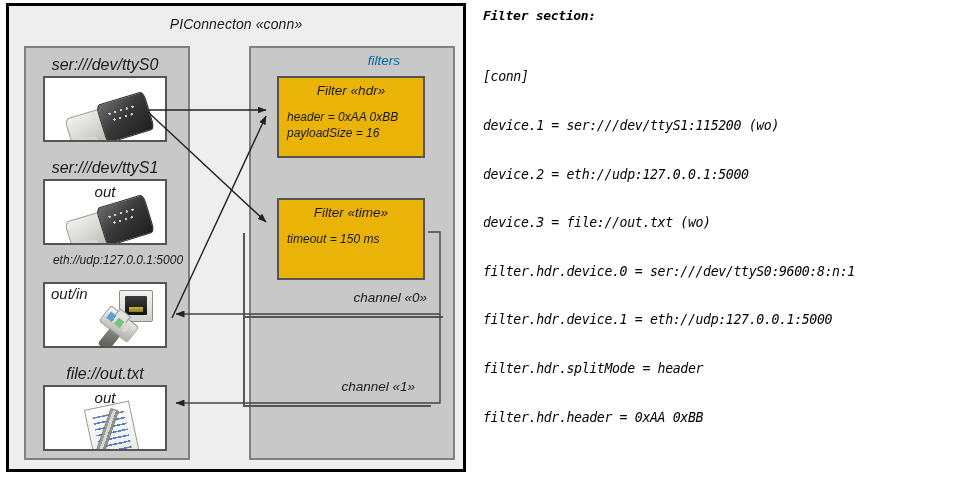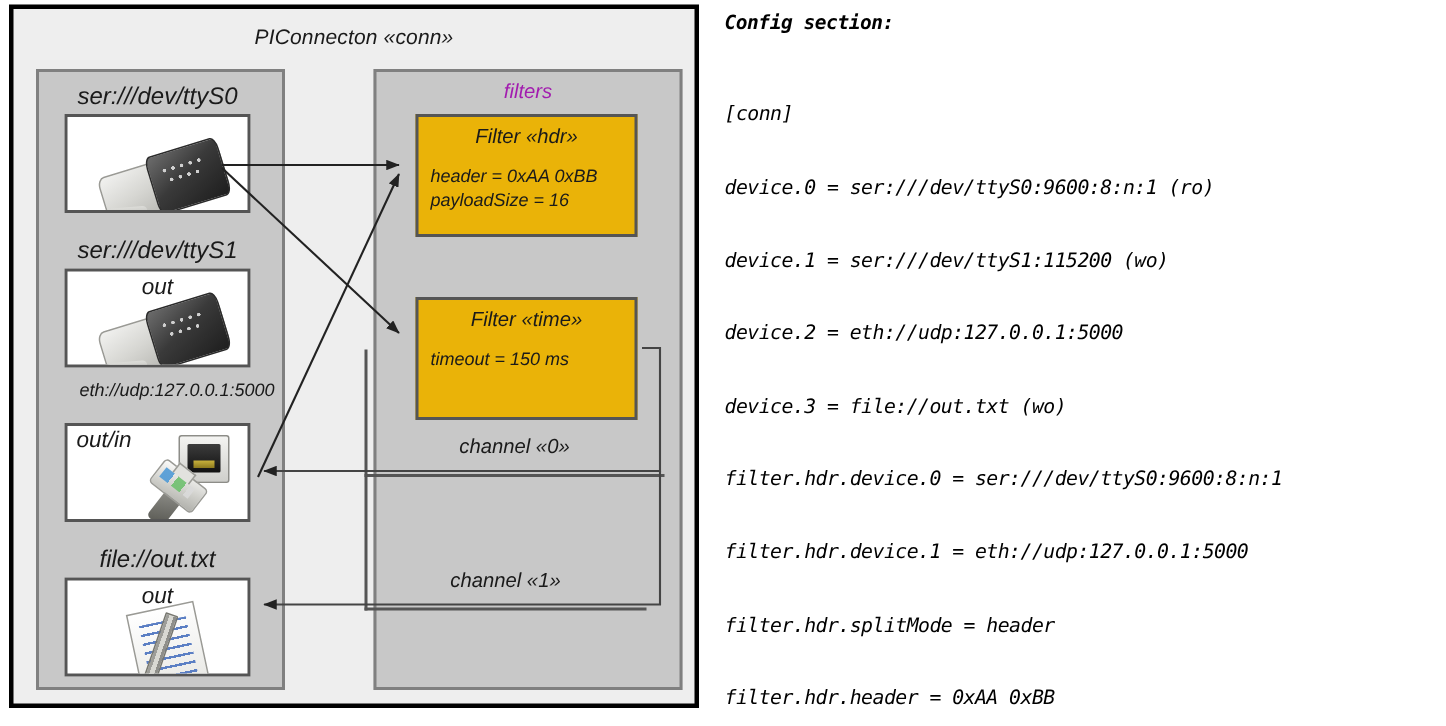--- a/index.html
+++ b/index.html
@@ -44,21 +44,22 @@
   }
   .panel-devices { left: 15px; top: 40px; width: 166px; height: 414px; }
   .panel-filters { left: 240px; top: 40px; width: 206px; height: 414px; }
 
   .panel-title {
     position: absolute;
     left: 0; top: 5px;
     width: 100%;
     text-align: center;
     font-size: 13.5px;
-    color: #a21caf;
+    color: #0369a1;
+    padding-left: 32px;
   }
 
   
   .dev-label {
     position: absolute;
     width: 162px;
     left: -2px;
     text-align: center;
     font-size: 16px;
     color: #1a1a1a;
@@ -234,21 +235,21 @@
     position: absolute;
     border: 2px solid #555555;
     box-sizing: border-box;
     background: transparent;
   }
   .channel-label {
     position: absolute;
     font-size: 13.5px;
     color: #1a1a1a;
     white-space: nowrap;
-    text-align: center;
+    text-align: right;
   }
 
   
   svg.links {
     position: absolute;
     left: 0; top: 0;
     width: 964px; height: 484px;
     pointer-events: none;
   }
 
@@ -369,24 +370,23 @@
     <line x1="148" y1="112" x2="266" y2="222" stroke="#222222" stroke-width="1.4" marker-end="url(#arrowhead)"></line>
 
     <line x1="172" y1="318" x2="266" y2="116" stroke="#222222" stroke-width="1.4" marker-end="url(#arrowhead)"></line>
 
     <polyline points="428,232 440,232 440,314 176,314" fill="none" stroke="#444444" stroke-width="1.4" marker-end="url(#arrowhead)"></polyline>
 
     <polyline points="440,314 440,403 176,403" fill="none" stroke="#444444" stroke-width="1.4" marker-end="url(#arrowhead)"></polyline>
   </svg>
 
   <div class="config-wrap">
-    <div class="config-heading">Config section:</div>
+    <div class="config-heading">Filter section:</div>
     <div class="config-body">
       <span class="config-line">[conn]</span>
-      <span class="config-line">device.0 = ser:///dev/ttyS0:9600:8:n:1 (ro)</span>
       <span class="config-line">device.1 = ser:///dev/ttyS1:115200 (wo)</span>
       <span class="config-line">device.2 = eth://udp:127.0.0.1:5000</span>
       <span class="config-line">device.3 = file://out.txt (wo)</span>
       <span class="config-line">filter.hdr.device.0 = ser:///dev/ttyS0:9600:8:n:1</span>
       <span class="config-line">filter.hdr.device.1 = eth://udp:127.0.0.1:5000</span>
       <span class="config-line">filter.hdr.splitMode = header</span>
       <span class="config-line">filter.hdr.header = 0xAA 0xBB</span>
       
       
       

